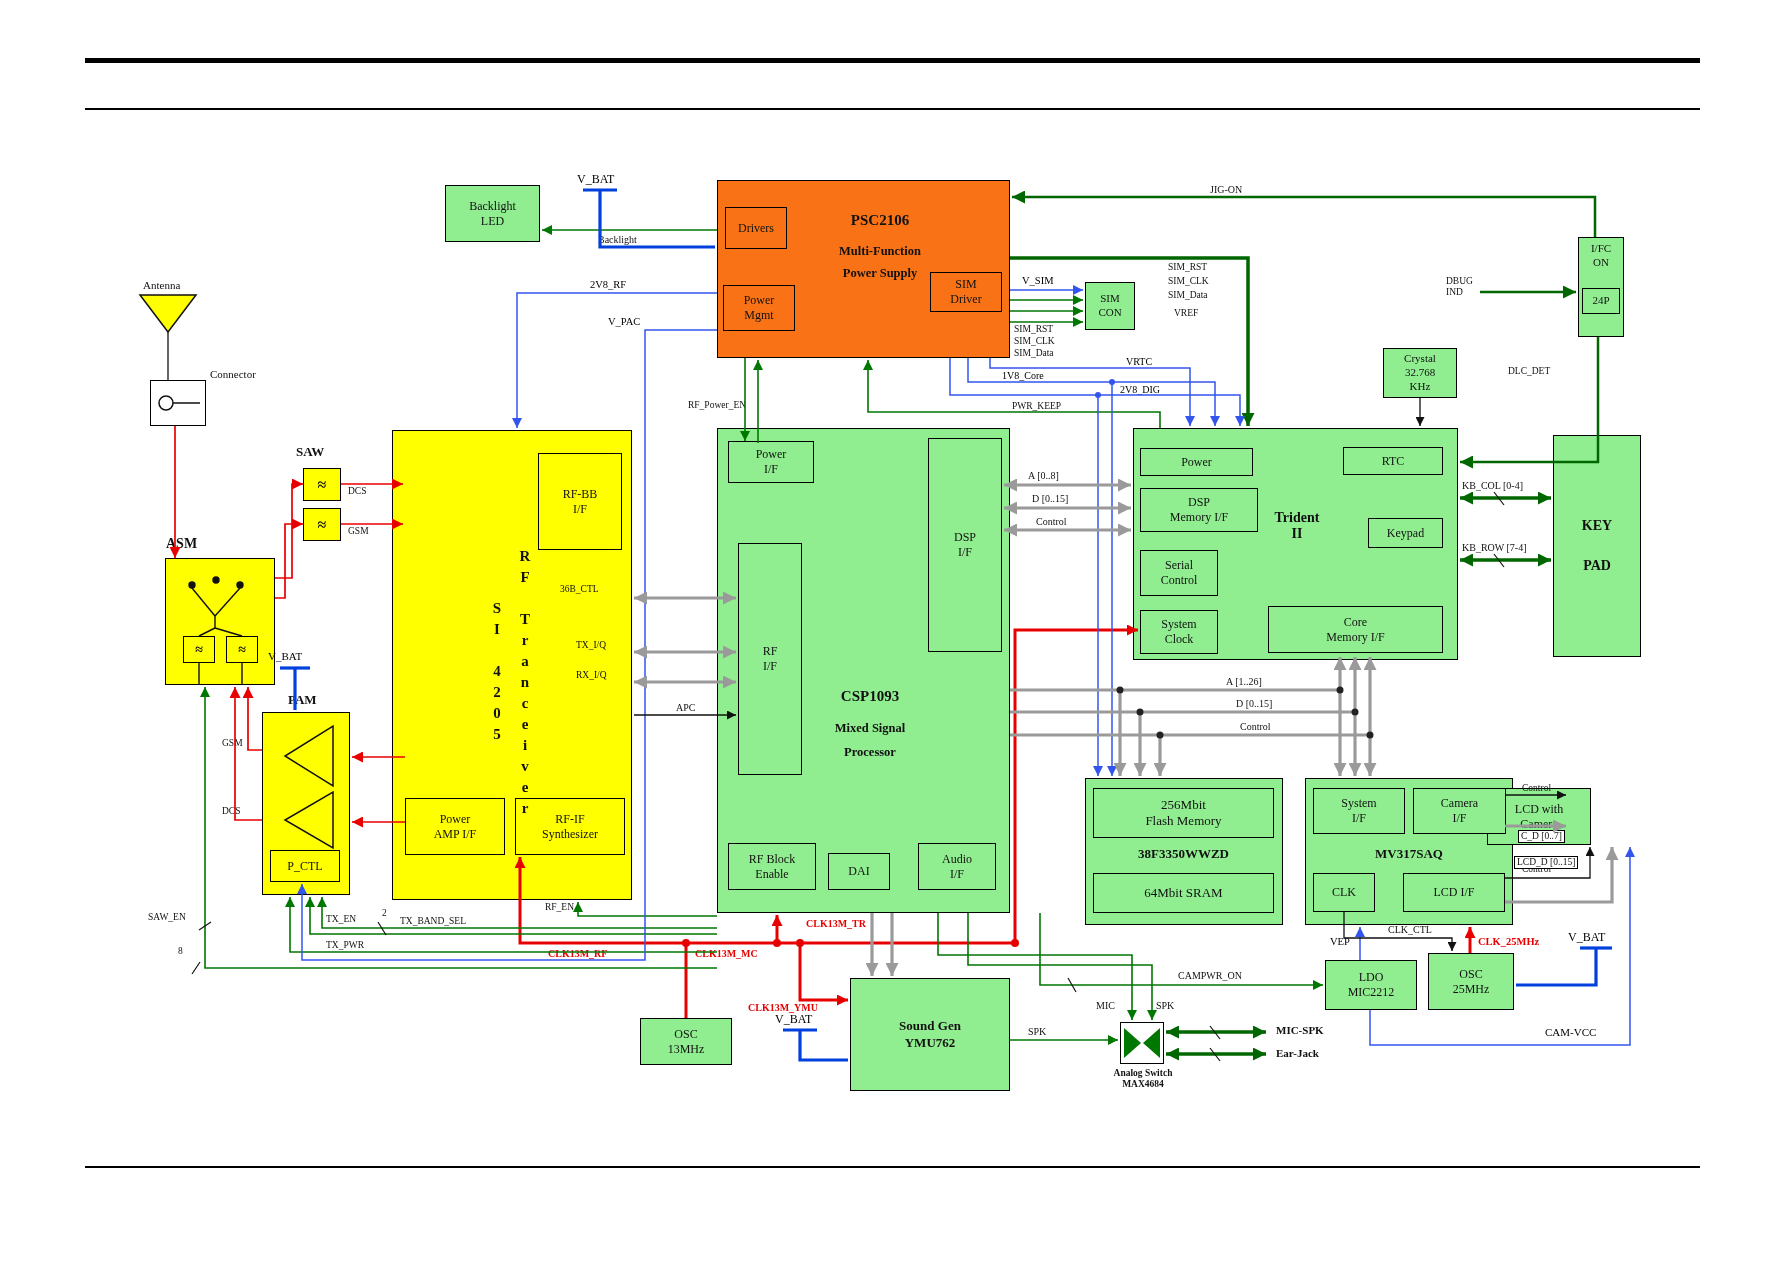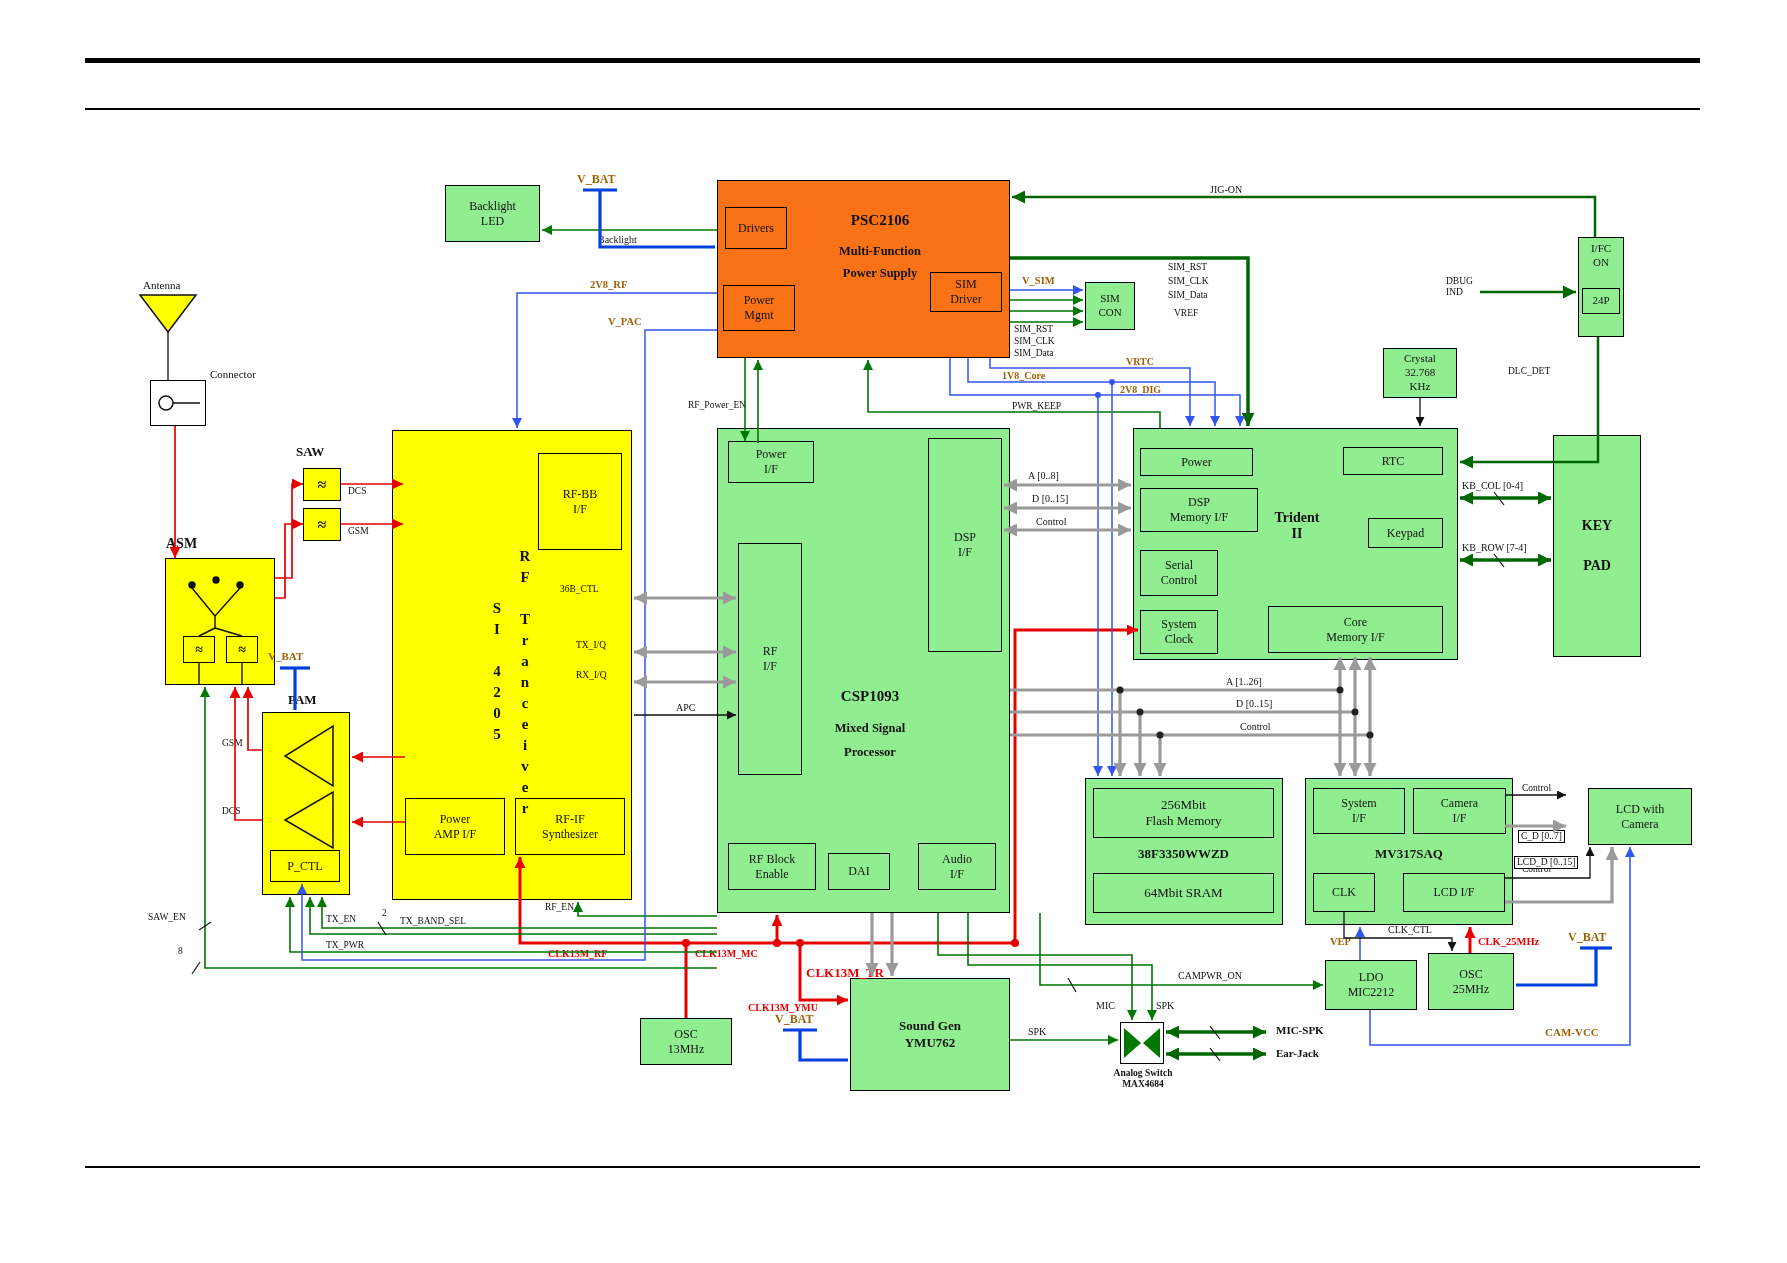--- a/index.html
+++ b/index.html
@@ -7,21 +7,21 @@
           font-family:"Liberation Serif",serif;color:#111;}
   .rule{position:absolute;background:#000;}
   .blk{position:absolute;border:1px solid #000;box-sizing:border-box;display:flex;
        align-items:center;justify-content:center;text-align:center;white-space:pre-line;
        font-size:12px;line-height:1.25;z-index:2;}
   .green{background:#90ee90;} .yellow{background:#ffff00;} .cyan{background:#f97316;font-family:Liberation Serif, serif;} .white{background:#fff;}
   .t{position:absolute;text-align:center;white-space:pre-line;z-index:3;}
   .lbl{position:absolute;font-size:10px;white-space:pre-line;z-index:4;line-height:1.2;}
   .s{font-size:9.5px;} .m{font-size:11px;}
   .bd{font-weight:bold;}
-  .bl{color:#a16207;font-weight:bold;}
+  .bl{color:#000000;font-weight:normal;}
   .rd{color:#e80000;font-weight:bold;}
   .bx{border:1px solid #000;background:#fff;padding:0 2px;}
   .vert{position:absolute;writing-mode:vertical-rl;text-orientation:upright;font-weight:bold;
         font-size:15px;letter-spacing:5px;z-index:3;}
   .kp{line-height:40px;font-weight:bold;font-size:14px;}
   svg.wires{position:absolute;left:0;top:0;z-index:5;pointer-events:none;}
 </style>
 </head>
 <body>
 
@@ -45,21 +45,21 @@
   <div class="blk green" style="left:1085px;top:282px;width:50px;height:48px;font-size:11px">SIM
 CON</div>
   <div class="blk green" style="left:1578px;top:237px;width:46px;height:100px;align-items:flex-start;padding-top:4px;font-size:11px">I/FC
 ON</div>
   <div class="blk green" style="left:1582px;top:288px;width:38px;height:26px;font-size:11px">24P</div>
   <div class="blk green" style="left:1383px;top:348px;width:74px;height:50px;font-size:11px">Crystal
 32.768
 KHz</div>
   <div class="blk green kp" style="left:1553px;top:435px;width:88px;height:222px">KEY
 PAD</div>
-  <div class="blk green" style="left:1588px;top:788px;width:104px;height:57px">LCD with
+  <div class="blk green" style="left:1487px;top:788px;width:104px;height:57px">LCD with
 Camera</div>
   <div class="blk green" style="left:1325px;top:960px;width:92px;height:50px">LDO
 MIC2212</div>
   <div class="blk green" style="left:1428px;top:953px;width:86px;height:57px">OSC
 25MHz</div>
   <div class="blk green bd" style="left:850px;top:978px;width:160px;height:113px;font-size:13px">Sound Gen
 YMU762</div>
   <div class="blk green" style="left:640px;top:1018px;width:92px;height:47px">OSC
 13MHz</div>
   <div class="blk white" style="left:1120px;top:1022px;width:44px;height:42px"></div>
@@ -177,21 +177,21 @@
   <div class="lbl rd" style="left:1478px;top:936px;font-size:10.5px">CLK_25MHz</div>
   <div class="lbl bl" style="left:1568px;top:930px;font-size:12px">V_BAT</div>
   <div class="lbl bl" style="left:1545px;top:1026px;font-size:11px">CAM-VCC</div>
   <div class="lbl" style="left:1178px;top:970px">CAMPWR_ON</div>
   <div class="lbl" style="left:1096px;top:1000px">MIC</div>
   <div class="lbl" style="left:1156px;top:1000px">SPK</div>
   <div class="lbl" style="left:1028px;top:1026px">SPK</div>
   <div class="lbl bd m" style="left:1276px;top:1024px">MIC-SPK</div>
   <div class="lbl bd m" style="left:1276px;top:1047px">Ear-Jack</div>
   <div class="lbl bl" style="left:775px;top:1012px;font-size:12px">V_BAT</div>
-  <div class="lbl rd" style="left:806px;top:965px;font-size:13px">CLK13M_TR</div>
+  <div class="lbl rd" style="left:806px;top:918px;font-size:10px">CLK13M_TR</div>
   <div class="lbl rd" style="left:695px;top:948px;font-size:10px">CLK13M_MC</div>
   <div class="lbl rd" style="left:548px;top:948px;font-size:10px">CLK13M_RF</div>
   <div class="lbl rd" style="left:748px;top:1002px;font-size:10px">CLK13M_YMU</div>
   <div class="lbl s" style="left:148px;top:912px">SAW_EN</div>
   <div class="lbl s" style="left:178px;top:946px">8</div>
   <div class="lbl s" style="left:326px;top:914px">TX_EN</div>
   <div class="lbl s" style="left:382px;top:908px">2</div>
   <div class="lbl s" style="left:400px;top:916px">TX_BAND_SEL</div>
   <div class="lbl s" style="left:326px;top:940px">TX_PWR</div>
   <div class="lbl s" style="left:545px;top:902px">RF_EN</div>

